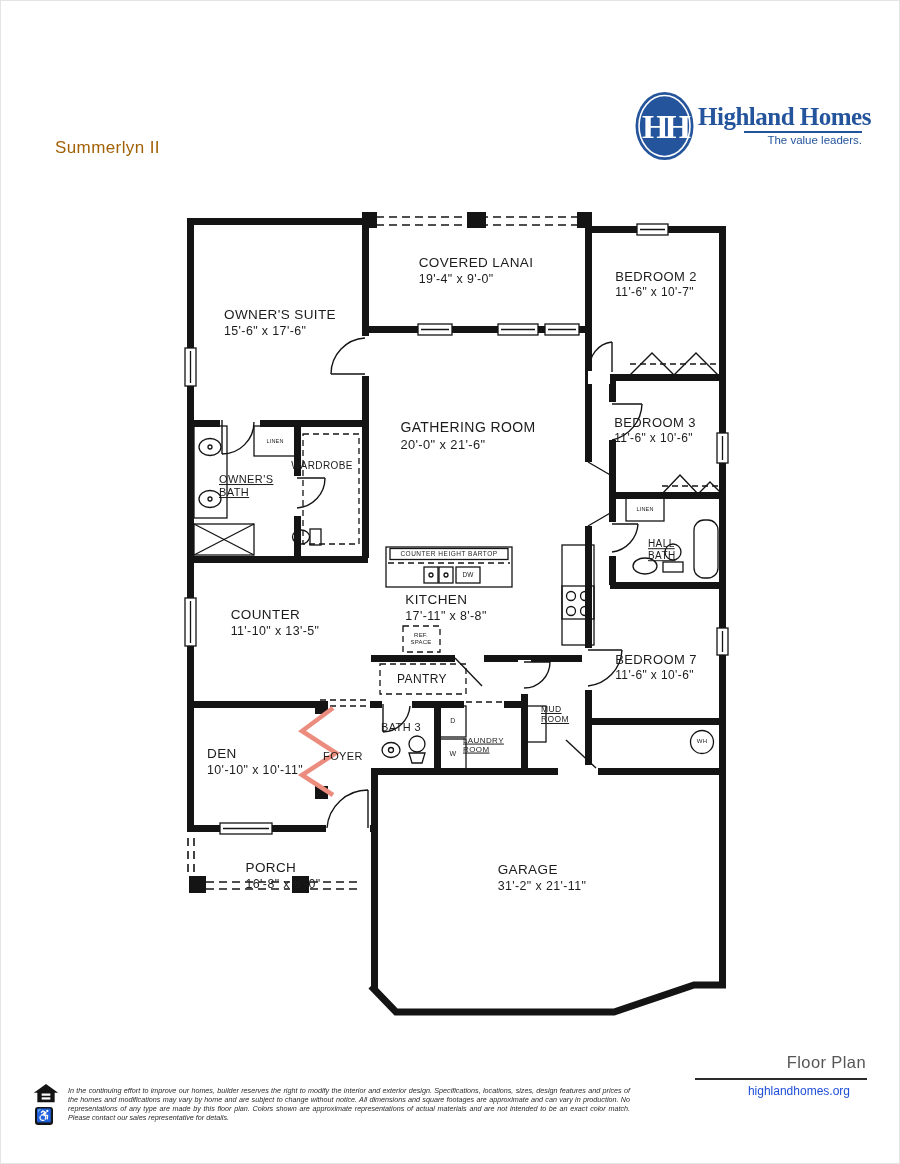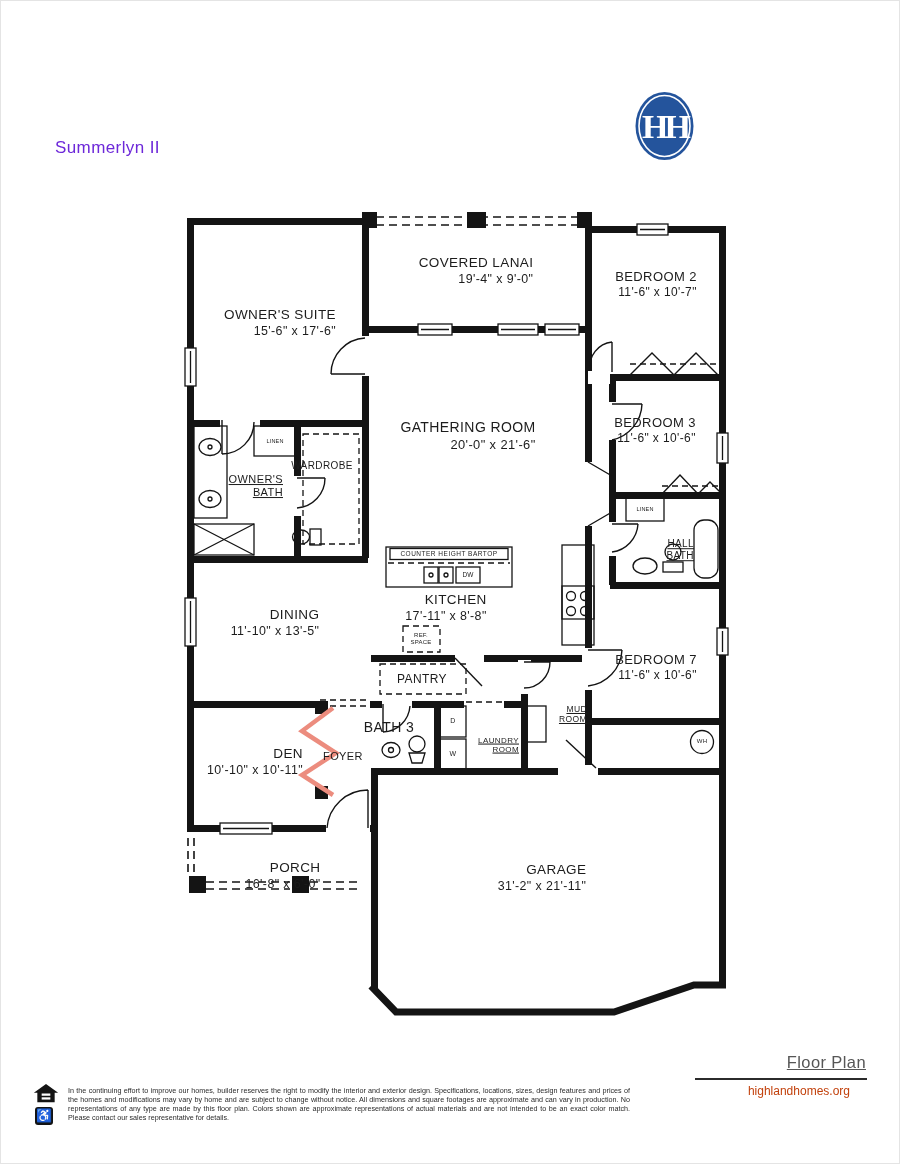--- a/index.html
+++ b/index.html
@@ -2,58 +2,62 @@
 <html><head>
 <meta charset="utf-8">
 <style>
   html,body{margin:0;padding:0;}
   body{
     width:900px;height:1164px;position:relative;background:#fff;
     font-family:"Liberation Sans", sans-serif;color:#141414;overflow:hidden;
     box-shadow:inset 0 0 0 1px #e4e4e4;
   }
   .abs{position:absolute;}
-  .plan-title{position:absolute;left:55px;top:138px;font-size:17px;letter-spacing:.4px;color:#6d28d9;}
+  .plan-title{position:absolute;left:55px;top:138px;font-size:17px;letter-spacing:.4px;color:#a16207;}
   
   .logo-wrap{position:absolute;left:634px;top:88px;width:232px;height:78px;}
   .logo-oval{position:absolute;left:0;top:0;}
   .brand-block{position:absolute;left:64px;top:16px;width:164px;}
   .brand-name{font-family:"Liberation Serif", serif;font-weight:bold;font-size:25px;
     color:#24549C;letter-spacing:-.5px;white-space:nowrap;line-height:1;}
   .brand-tagline{border-top:2px solid #24549C;margin-top:2px;margin-left:46px;
     padding-top:1px;font-size:11.5px;color:#24549C;text-align:right;white-space:nowrap;}
   
-  .room{position:absolute;transform:translate(-50%,-50%);text-align:right;line-height:1.18;
+  .room{position:absolute;transform:translate(-50%,-50%);text-align:left;line-height:1.18;
     letter-spacing:.4px;white-space:nowrap;color:#1c1c1c;}
   .room.wrap{white-space:normal;text-decoration:underline;}
   .rname{font-size:1em;}
   .rdims{font-size:.92em;margin-top:1px;}
   .tiny{position:absolute;transform:translate(-50%,-50%);text-align:center;line-height:1.2;
     letter-spacing:.2px;color:#1c1c1c;white-space:nowrap;}
   .tiny.wrap{white-space:normal;}
   
-  .floorplan-label{position:absolute;right:34px;top:1053px;font-size:16.5px;color:#565656;letter-spacing:.4px;text-decoration:underline;}
+  .floorplan-label{position:absolute;right:34px;top:1053px;font-size:16.5px;color:#565656;letter-spacing:.4px;}
   .footer-rule{position:absolute;left:695px;top:1078px;width:172px;height:2px;background:#2b2b2b;}
-  .site-link{position:absolute;right:50px;top:1084px;font-size:12px;color:#c2410c;}
+  .site-link{position:absolute;right:50px;top:1084px;font-size:12px;color:#1d4ed8;}
   .disclaimer{position:absolute;left:68px;top:1086px;width:562px;font-size:7.2px;
-    line-height:9px;color:#2a2a2a;text-align:justify;}
+    line-height:9px;color:#2a2a2a;text-align:justify;font-style:italic;}
   .access-icon{position:absolute;left:35px;top:1107px;width:18px;height:18px;background:#141414;
     border-radius:3px;color:#fff;font-size:13px;line-height:18px;text-align:center;}
 </style>
 </head>
 <body>
 
 <div class="plan-title">Summerlyn II</div>
 
 <div class="logo-wrap">
   <svg class="logo-oval" width="62" height="76" viewBox="636 90 62 76">
     <ellipse cx="666.5" cy="128" rx="29" ry="34" fill="#24549C"></ellipse>
     <ellipse cx="666.5" cy="128" rx="25.5" ry="30.5" fill="none" stroke="#fff" stroke-width="1.6"></ellipse>
     <text x="666.5" y="140" text-anchor="middle" font-family="Liberation Serif, serif" font-weight="bold" font-size="34" letter-spacing="-4" fill="#fff">HH</text>
   </svg>
+  <div class="brand-block">
+    <div class="brand-name">Highland Homes</div>
+    <div class="brand-tagline">The value leaders.</div>
+  </div>
 </div>
 
 <svg style="position:absolute;left:180px;top:210px" width="550" height="825" viewBox="180 210 550 825">
   <g fill="none" stroke="#141414">
     <g stroke-width="7">
       <path d="M190 221.5 H366"></path>
       <path d="M190.5 218 V832"></path>
       <path d="M586 229.5 H723"></path>
       <path d="M722.5 226 V986"></path>
       <path d="M726 985 H694 L614 1012 H396 L371 986"></path>
@@ -218,34 +222,34 @@
   <div class="rname">WARDROBE</div>
 </div>
 <div class="room wrap" style="left:671px;top:550px;font-size:10px;width:46px">
   <div class="rname">HALL BATH</div>
 </div>
 <div class="room" style="left:446px;top:608px;font-size:13.5px">
   <div class="rname">KITCHEN</div>
   <div class="rdims">17'-11" x 8'-8"</div>
 </div>
 <div class="room" style="left:275px;top:623px;font-size:13.5px">
-  <div class="rname">DINING</div>
+  <div class="rname">COUNTER</div>
   <div class="rdims">11'-10" x 13'-5"</div>
 </div>
 <div class="room" style="left:656px;top:667px;font-size:13px">
   <div class="rname">BEDROOM 7</div>
   <div class="rdims">11'-6" x 10'-6"</div>
 </div>
 <div class="room" style="left:422px;top:679px;font-size:12px">
   <div class="rname">PANTRY</div>
 </div>
 <div class="room wrap" style="left:564px;top:714px;font-size:8.5px;width:46px">
   <div class="rname">MUD ROOM</div>
 </div>
-<div class="room" style="left:389px;top:727px;font-size:14px">
+<div class="room" style="left:401px;top:727px;font-size:11px">
   <div class="rname">BATH 3</div>
 </div>
 <div class="room wrap" style="left:491px;top:745px;font-size:8px;width:56px">
   <div class="rname">LAUNDRY ROOM</div>
 </div>
 <div class="room" style="left:255px;top:762px;font-size:13.5px">
   <div class="rname">DEN</div>
   <div class="rdims">10'-10" x 10'-11"</div>
 </div>
 <div class="room" style="left:343px;top:756px;font-size:11px">

